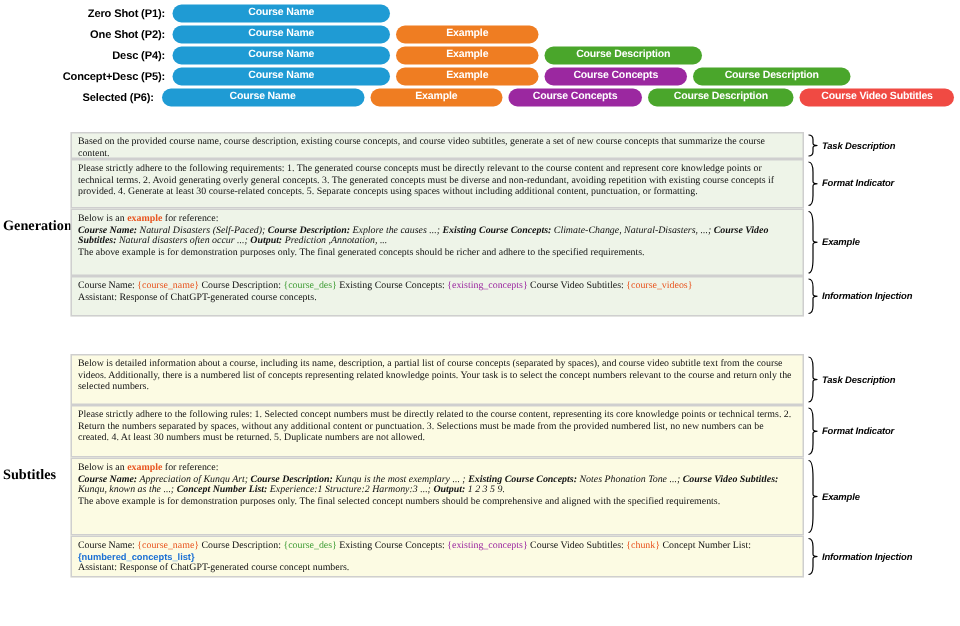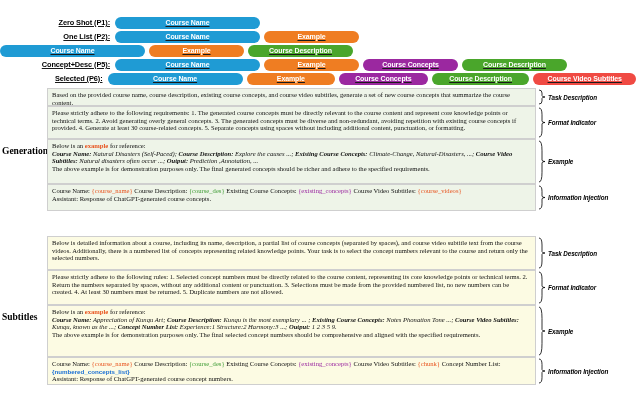--- a/index.html
+++ b/index.html
@@ -4,21 +4,21 @@
 <style>
   html,body{margin:0;padding:0;}
   body{
     width:640px;height:417px;background:#ffffff;
     font-family:"Liberation Serif", serif;
     color:#1a1a1a;overflow:hidden;position:relative;
   }
   .figure{position:relative;width:640px;height:417px;}
 
   
-  .variants{position:absolute;left:0;top:16px;width:640px;text-decoration:underline;}
+  .variants{position:absolute;left:0;top:2px;width:640px;}
   .vrow{display:flex;align-items:center;height:13px;margin-bottom:1px;}
   .vlabel{
     width:110px;text-align:right;padding-right:5px;
     font-family:"Liberation Sans", sans-serif;
     font-weight:bold;font-size:7.4px;color:#000;line-height:13px;
     white-space:nowrap;letter-spacing:-0.1px;
   }
   .pill{
     height:12px;line-height:12px;border-radius:7px;
     color:#ffffff;font-family:"Liberation Sans", sans-serif;
@@ -76,25 +76,26 @@
 <body>
 
 <div class="figure">
 
   <div class="variants" id="variants">
       <div class="vrow">
         <div class="vlabel">Zero Shot (P1):</div>
         <div class="pill p-name">Course Name</div>
       </div>
       <div class="vrow">
-        <div class="vlabel">One List (P2):</div>
-        <div class="pill p-name">Course Name</div>
-        <div class="pill p-example">Example</div>
-      </div>
-      <div class="vrow">
+        <div class="vlabel">One Shot (P2):</div>
+        <div class="pill p-name">Course Name</div>
+        <div class="pill p-example">Example</div>
+      </div>
+      <div class="vrow">
+        <div class="vlabel">Desc (P4):</div>
         <div class="pill p-name">Course Name</div>
         <div class="pill p-example">Example</div>
         <div class="pill p-desc">Course Description</div>
       </div>
       <div class="vrow">
         <div class="vlabel">Concept+Desc (P5):</div>
         <div class="pill p-name">Course Name</div>
         <div class="pill p-example">Example</div>
         <div class="pill p-concepts">Course Concepts</div>
         <div class="pill p-desc">Course Description</div>

